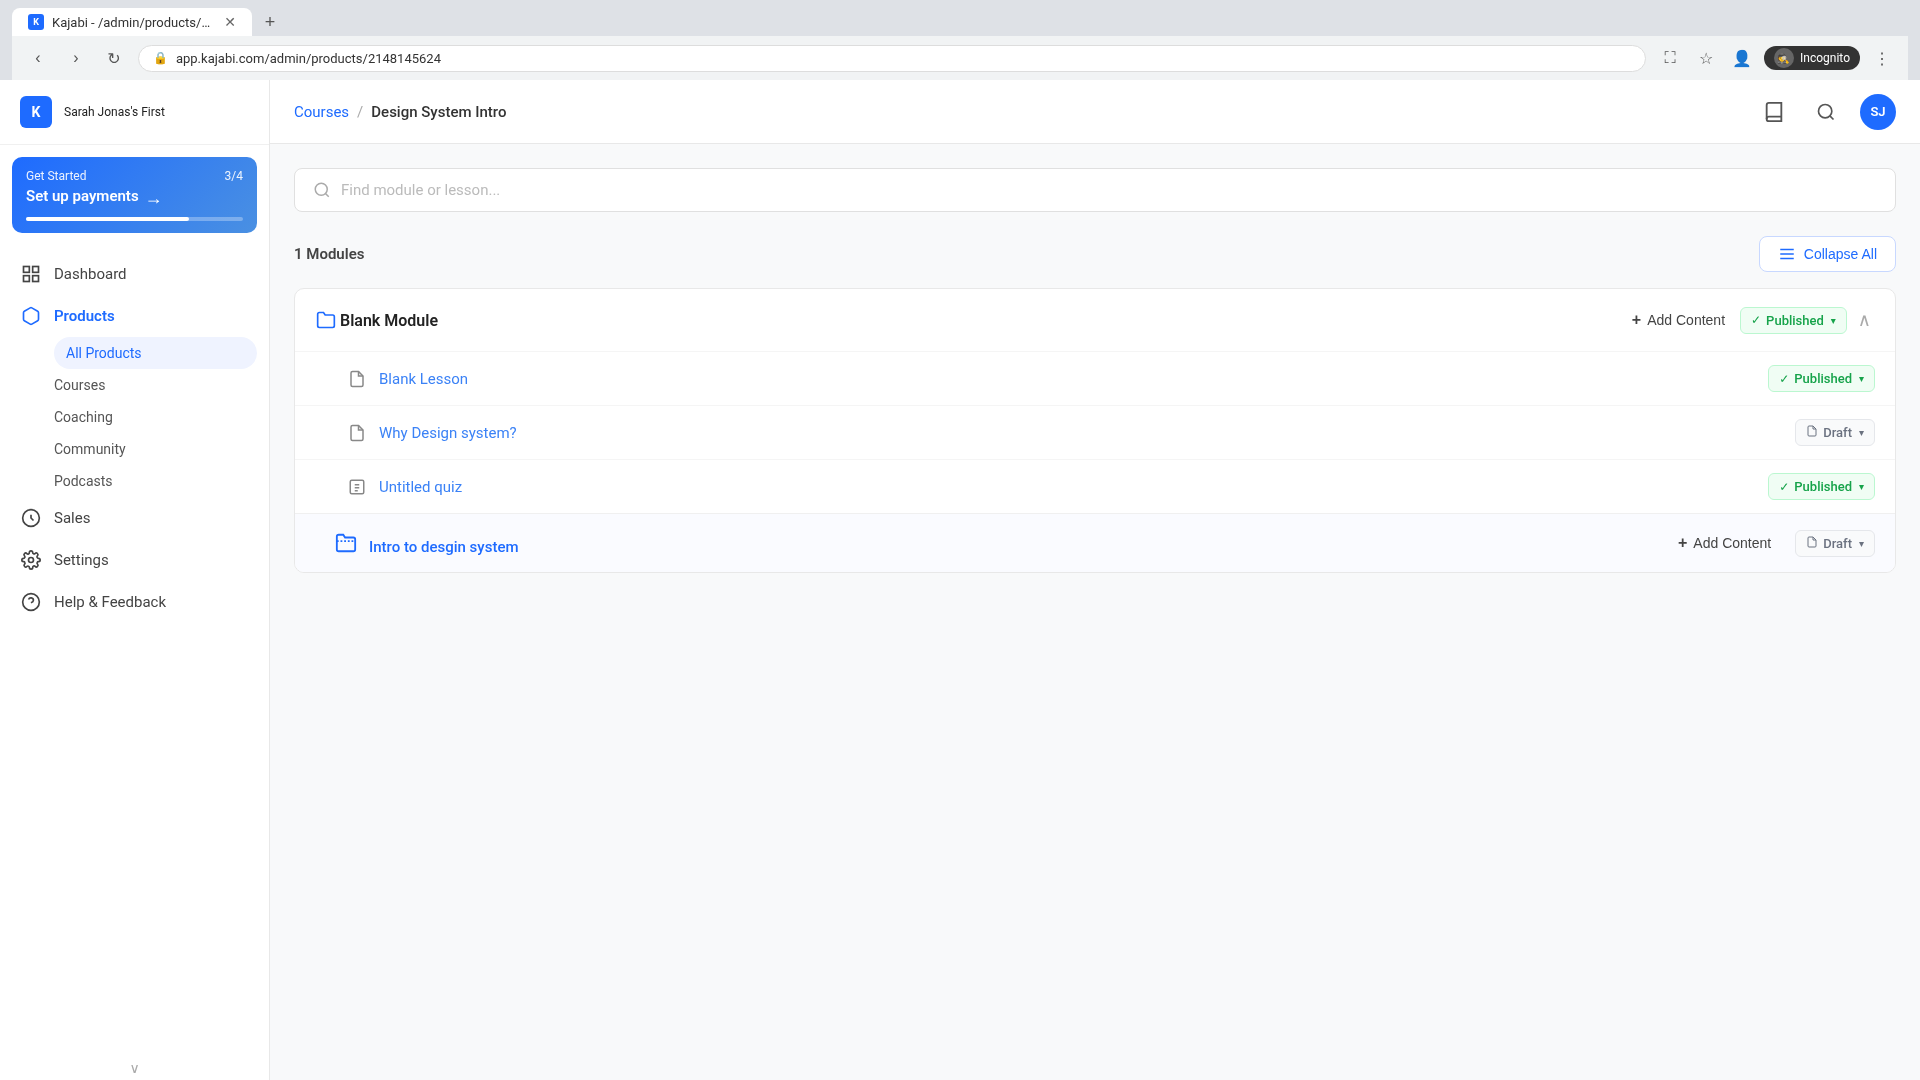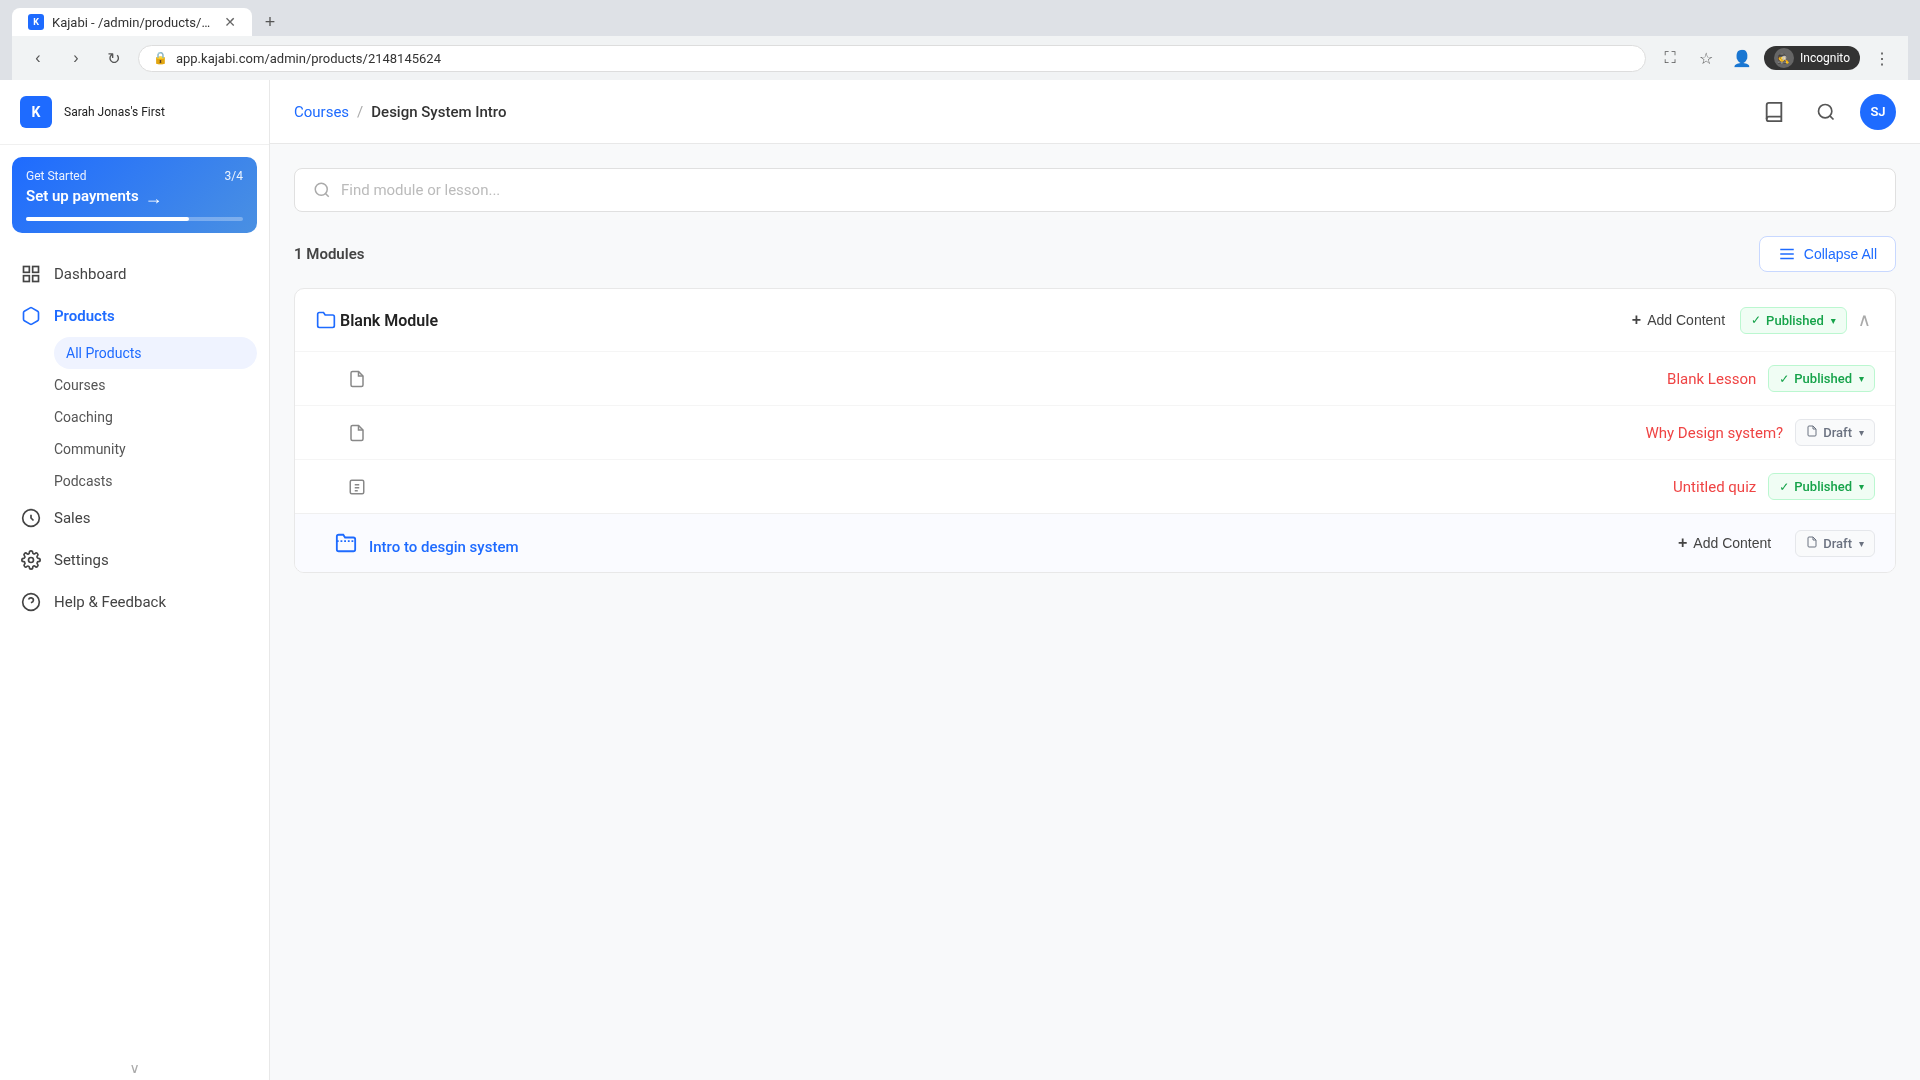--- a/index.html
+++ b/index.html
@@ -93,21 +93,21 @@
     .status-badge.published { color: #16a34a; background: #f0fdf4; border-color: #bbf7d0; }
     .status-badge.draft { color: #6b7280; background: #f9fafb; border-color: #e5e7eb; }
     .status-badge .check { font-size: 12px; }
     .status-badge .doc-icon { font-size: 12px; }
     .status-chevron { margin-left: 2px; font-size: 10px; }
 
     .expand-btn { background: none; border: none; color: #aaa; font-size: 18px; cursor: pointer; padding: 4px; margin-left: 4px; }
 
     .lesson-row { display: flex; align-items: center; padding: 13px 20px 13px 52px; gap: 12px; border-top: 1px solid #f5f5f5; }
     .lesson-icon { width: 20px; height: 20px; display: flex; align-items: center; justify-content: center; color: #888; flex-shrink: 0; }
-    .lesson-title { flex: 1; font-size: 15px; color: #ef4444; text-align: right; }
+    .lesson-title { flex: 1; font-size: 15px; color: #3b82f6; }
 
     .sub-module-row { border-top: 1px solid #f0f0f0; background: #fafbff; }
     .sub-module-header { display: flex; align-items: center; padding: 14px 20px 14px 40px; gap: 12px; }
     .sub-module-icon { width: 22px; height: 22px; display: flex; align-items: center; justify-content: center; color: #1e6bff; flex-shrink: 0; }
   </style>
 </head>
 <body>
 
 <div>
   <div class="browser-chrome">

